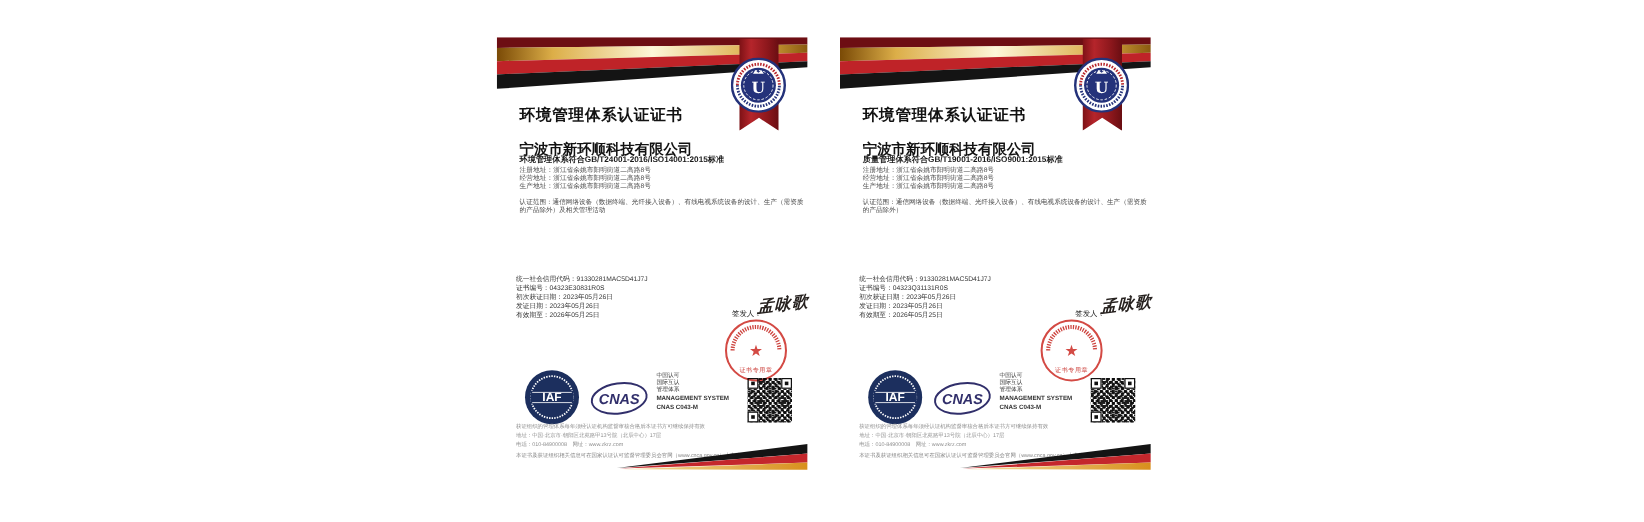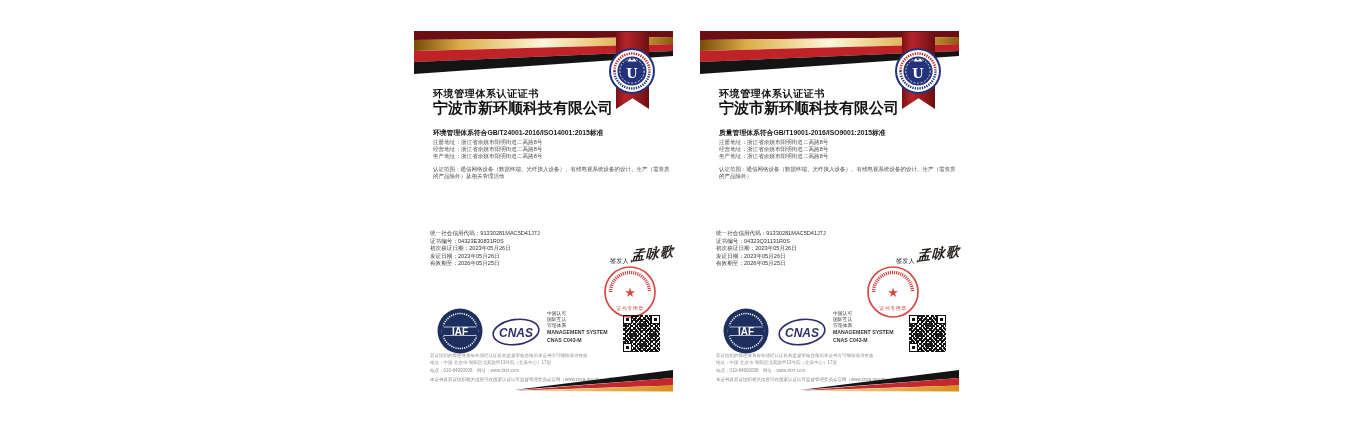--- a/index.html
+++ b/index.html
@@ -16,22 +16,22 @@
   .band { position:absolute; left:0; top:13px; width:259px; height:44px; display:block; }
 
   
   .ribbon {
     position:absolute; left:202px; top:14px; width:33px; height:77px; z-index:2;
     background:linear-gradient(90deg,#7c1115,#b5252b 30%,#8c171c 72%,#690e12);
     clip-path:polygon(0 0,100% 0,100% 100%,50% 86%,0 100%);
   }
   .medal { position:absolute; left:195px; top:30px; z-index:3; display:block; }
 
-  .title   { position:absolute; left:19px; top:69px;  font-size:10px; font-weight:bold; color:#121212; letter-spacing:0.6px; white-space:nowrap; }
-  .company { position:absolute; left:19px; top:81px;  font-size:15px;  font-weight:bold; color:#121212; white-space:nowrap; }
+  .title   { position:absolute; left:19px; top:69px;  font-size:13px; font-weight:bold; color:#121212; letter-spacing:0.6px; white-space:nowrap; }
+  .company { position:absolute; left:19px; top:98px;  font-size:12px;  font-weight:bold; color:#121212; white-space:nowrap; }
   .standard{ position:absolute; left:19px; top:110px; font-size:6.8px;  font-weight:bold; color:#1a1a1a; white-space:nowrap; }
   .addr    { position:absolute; left:19px; top:121px; font-size:5.6px;  color:#4a4a4a; line-height:7px; }
   .addr div{ white-space:nowrap; }
   .scope   { position:absolute; left:19px; top:148px; width:237px; font-size:5.5px; color:#4a4a4a; line-height:6.8px; }
   .info    { position:absolute; left:16px; top:212px; font-size:5.6px; color:#333; line-height:7.6px; }
   .info div{ white-space:nowrap; }
 
   .signer-label { position:absolute; left:196px; top:239px; font-size:6.2px; color:#222; white-space:nowrap; }
   .signature {
     position:absolute; left:217px; top:227px; font-size:13.5px; color:#26211f;

